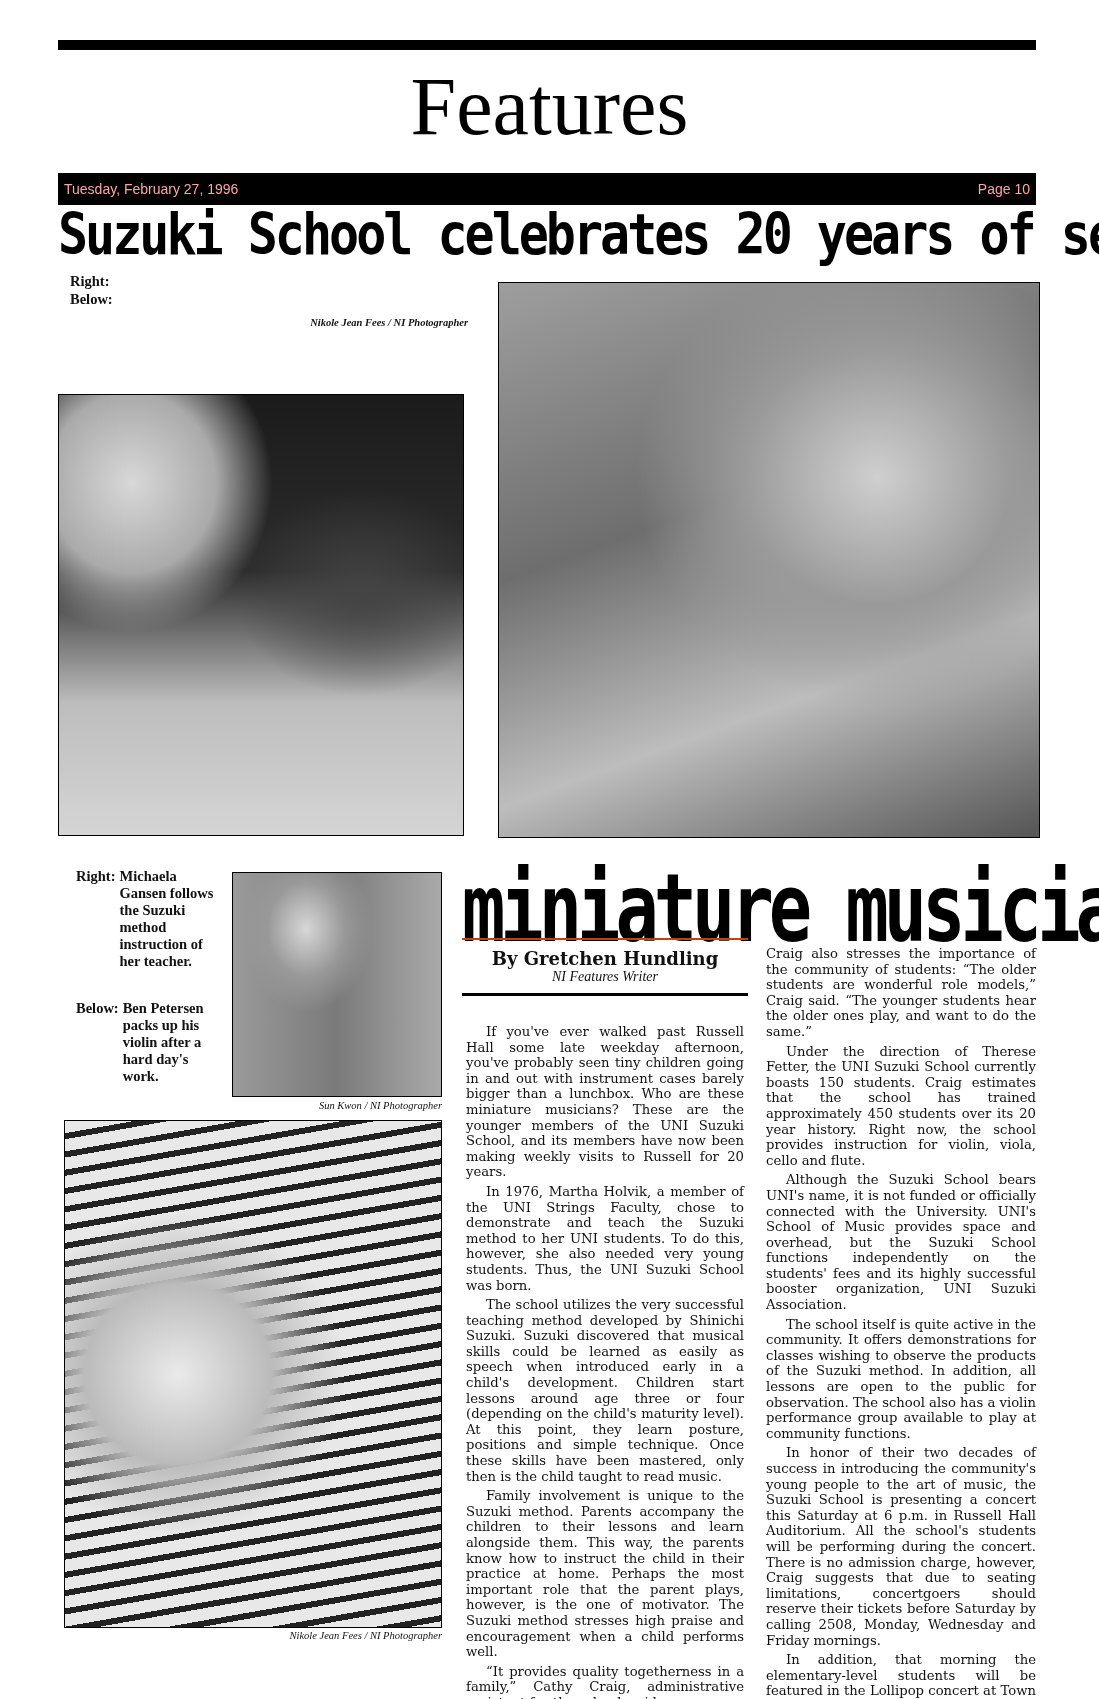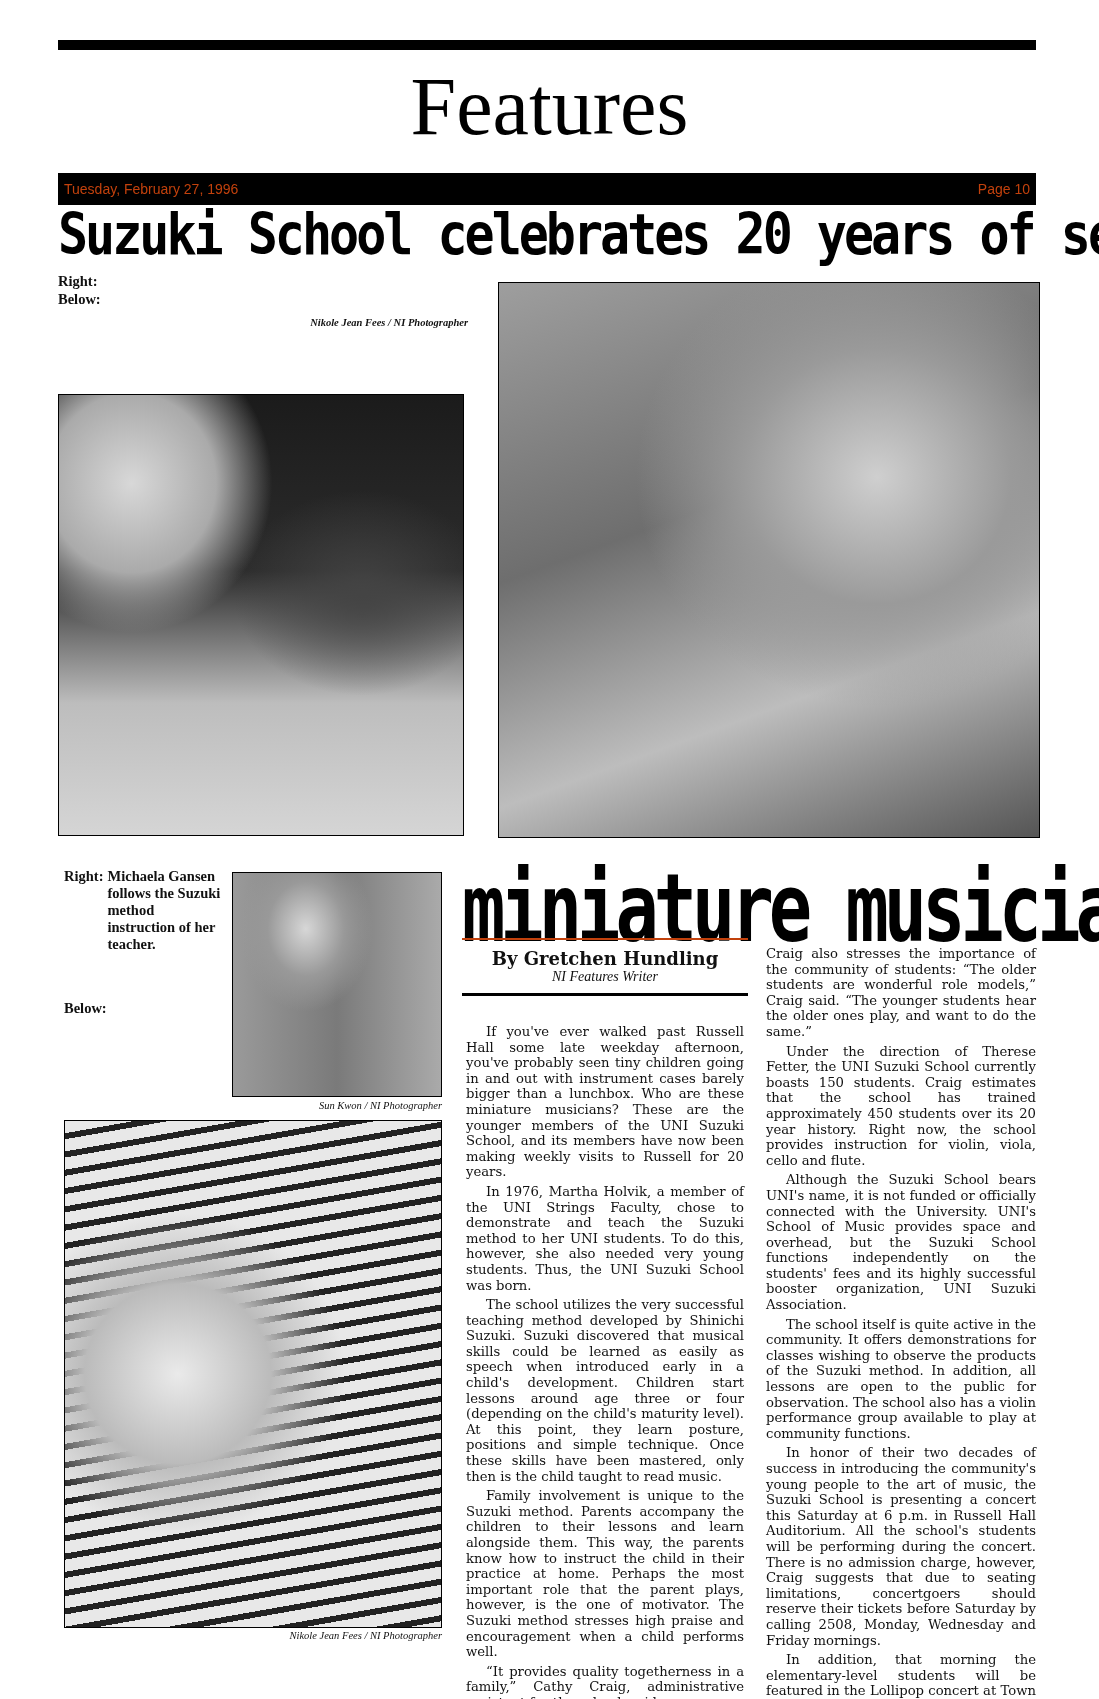--- a/index.html
+++ b/index.html
@@ -3,27 +3,27 @@
 <meta charset="utf-8">
 <style>
   html, body { margin: 0; padding: 0; background: #ffffff; }
   body { width: 1099px; height: 1699px; position: relative; overflow: hidden;
          font-family: "Liberation Serif", "DejaVu Serif", serif; color: #111; }
   .abs { position: absolute; }
   .top-rule { left: 58px; top: 40px; width: 978px; height: 10px; background: #000; }
   .section-title { left: 0; top: 66px; width: 1099px; text-align: center;
         font-family: "Liberation Serif", serif; font-size: 82px; line-height: 1; color:#000; }
   .date-bar { left: 58px; top: 173px; width: 978px; height: 18px; background: #000;
-        color: #c2410c; font-family: "Liberation Sans", sans-serif; font-size: 14px;
+        color: #fca5a5; font-family: "Liberation Sans", sans-serif; font-size: 14px;
         display: flex; justify-content: space-between; align-items: center; padding: 16px 6px; box-sizing: border-box; }
   .headline { left: 58px; top: 206px; width: 990px; font-family: "DejaVu Sans Mono", monospace;
         font-weight: bold; font-size: 50px; letter-spacing: -3px; line-height: 1; color:#000;
         transform: scaleY(1.15); transform-origin: top left; white-space: nowrap; }
   .caption-top { left: 58px; top: 272px; width: 410px; font-weight: bold; font-size: 14.5px; line-height: 18px; }
-  .cap-row { display: flex; }
+  .cap-row { display: flex; margin-left: 12px; }
   .cap-label { flex: 0 0 auto; padding-right: 4px; }
   .cap-text { flex: 1; }
   .credit { font-style: italic; font-size: 10.5px; font-family: "Liberation Serif", serif; }
   .photo { background: linear-gradient(135deg, #6b6b6b 0%, #2a2a2a 35%, #8a8a8a 60%, #3a3a3a 100%);
         border: 1px solid #000; box-sizing: border-box; }
   .photo-ph { background:
         radial-gradient(ellipse at 70% 35%, #cfcfcf 0%, #9a9a9a 25%, transparent 45%),
         linear-gradient(160deg, #9e9e9e 0%, #6e6e6e 40%, #bdbdbd 70%, #555 100%); }
   .photo-kids { background:
         radial-gradient(ellipse at 18% 20%, #d8d8d8 0%, #aaa 18%, transparent 30%),
@@ -75,20 +75,21 @@
 
 <div class="abs cap-small" style="left:64px; top:868px; width:160px;">
   <div class="cap-row">
     <span class="cap-label">Right:</span>
     <span class="cap-text">Michaela Gansen follows the Suzuki method instruction of her teacher.</span>
   </div>
 </div>
 <div class="abs cap-small" style="left:64px; top:1000px; width:160px;">
   <div class="cap-row">
     <span class="cap-label">Below:</span>
+    <span class="cap-text">Ben Petersen packs up his violin after a hard day's work.</span>
   </div>
 </div>
 <div class="abs photo photo-girl" style="left:232px; top:872px; width:210px; height:225px;" title="Photo: girl in vest playing violin"></div>
 <div class="abs credit" style="left:232px; top:1100px; width:210px; text-align:right;">Sun Kwon / NI Photographer</div>
 
 <div class="abs photo photo-boy" style="left:64px; top:1120px; width:378px; height:508px;" title="Photo: boy in striped sweater packing violin"></div>
 <div class="abs credit" style="left:64px; top:1630px; width:378px; text-align:right;">Nikole Jean Fees / NI Photographer</div>
 
 <div class="abs big-title">miniature musicians</div>
 

